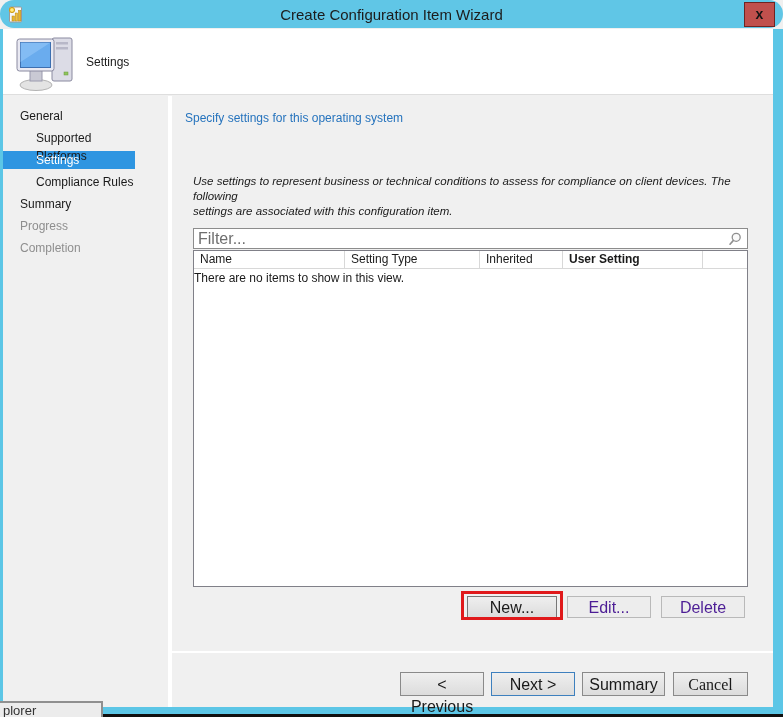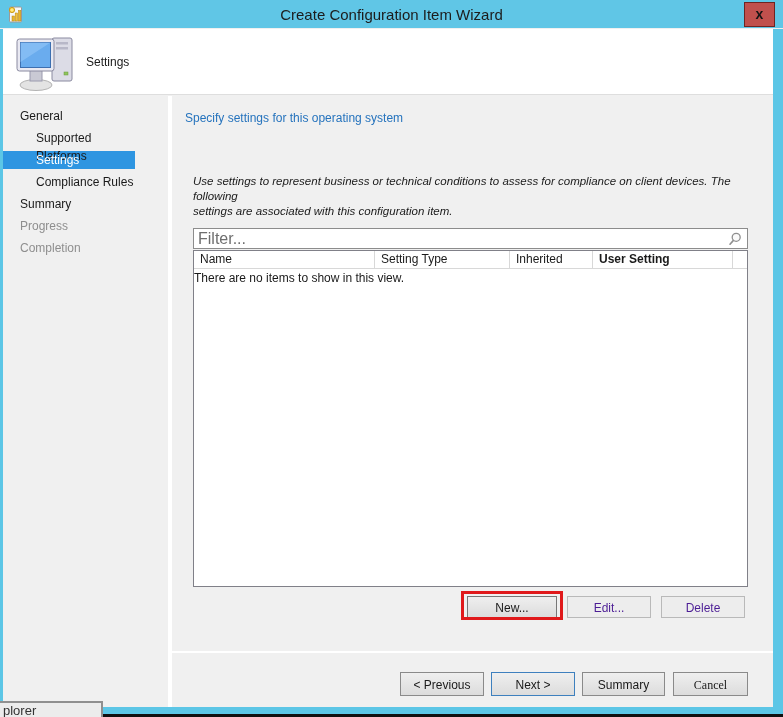--- a/index.html
+++ b/index.html
@@ -1,20 +1,20 @@
 <!DOCTYPE html>
 <html><head>
 <meta charset="utf-8">
 <style>
   html,body{margin:0;padding:0;background:#ffffff;}
   *{box-sizing:border-box;font-family:"Liberation Sans", sans-serif;}
   .win{position:relative;width:783px;height:717px;background:#f0f0f0;overflow:hidden;}
 
   
-  .titlebar{position:absolute;left:0;top:0;width:783px;height:28px;background:#60c6e6;}
+  .titlebar{position:absolute;left:0;top:0;width:783px;height:28px;background:#60c6e6;border-radius:14px;}
   .title{position:absolute;left:0;top:0;width:100%;height:29px;line-height:29px;
          text-align:center;font-size:15px;color:#1c1c1c;}
   .app-icon{position:absolute;left:8px;top:6px;width:17px;height:17px;}
   .close-btn{position:absolute;left:744px;top:2px;width:31px;height:25px;background:#c0504d;
              border:1px solid #6e2422;color:#141414;font-size:14px;font-weight:bold;
              text-align:center;line-height:23px;cursor:pointer;}
 
   
   .edge{position:absolute;background:#5cc6e6;}
   .edge-left{left:0;top:29px;width:3px;height:685px;}
@@ -47,27 +47,27 @@
   .filterbox input{position:absolute;left:0;top:0;width:100%;height:100%;border:none;outline:none;
              padding:0 24px 0 4px;font-size:16px;color:#ef4444;background:transparent;}
   .filterbox input::placeholder{color:#6e6e6e;opacity:1;}
   .mag{position:absolute;right:5px;top:3px;width:14px;height:14px;}
 
   .table{position:absolute;left:193px;top:250px;width:555px;height:337px;background:#ffffff;
          border:1px solid #808088;}
   .thead{display:flex;height:18px;border-bottom:1px solid #d8d8d8;background:#ffffff;}
   .th{font-size:12px;color:#1a1a1a;padding-left:6px;line-height:17px;border-right:1px solid #d8d8d8;
       overflow:hidden;white-space:nowrap;cursor:pointer;}
-  .th.c0{width:181px;} .th.c1{width:135px;} .th.c2{width:83px;} .th.c3{width:140px;font-weight:bold;}
+  .th.c0{width:151px;} .th.c1{width:135px;} .th.c2{width:83px;} .th.c3{width:140px;font-weight:bold;}
   .th.filler{flex:1;border-right:none;cursor:default;}
   .empty-msg{position:absolute;left:0;top:20px;width:100%;font-size:12px;color:#1a1a1a;}
 
   
   .btn{position:absolute;height:22px;background:linear-gradient(#efefef,#dcdcdc);
-       border:1px solid #8a8a8a;font-size:12px;color:#1a1a1a;text-align:center;line-height:20px;cursor:pointer;}
+       border:1px solid #8a8a8a;font-size:16px;color:#1a1a1a;text-align:center;line-height:20px;cursor:pointer;}
   .btn.disabled{background:#ededed;border-color:#b9b9b9;color:#4c1d95;cursor:default;}
   .btn-new{left:467px;top:596px;width:90px;border-color:#777777;}
   .btn-edit{left:567px;top:596px;width:84px;}
   .btn-delete{left:661px;top:596px;width:84px;}
   .annotation{position:absolute;left:461px;top:591px;width:102px;height:29px;
               border:3px solid #e0191b;pointer-events:none;}
 
   .hsep{position:absolute;left:172px;top:651px;width:601px;height:2px;background:#ffffff;}
 
   .btn-prev{left:400px;top:672px;width:84px;height:24px;line-height:22px;}

